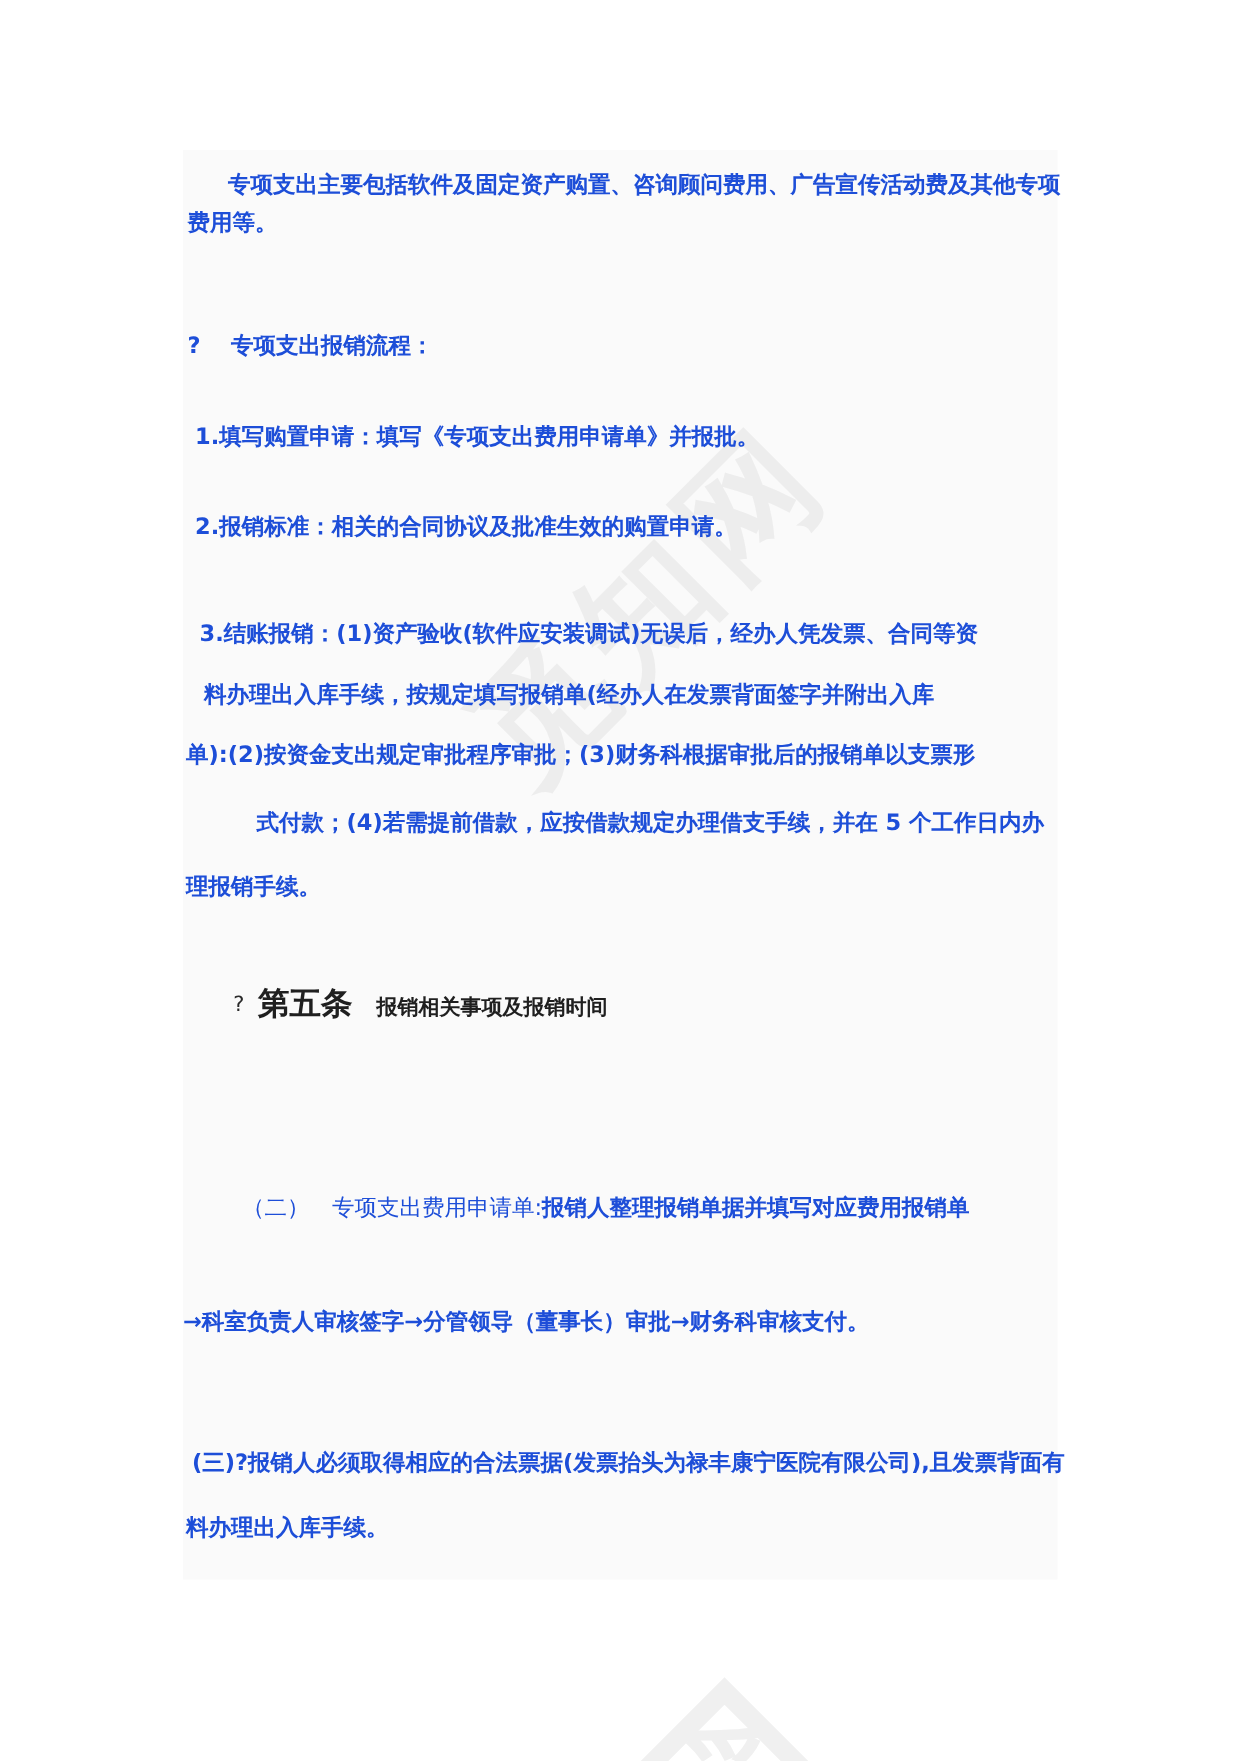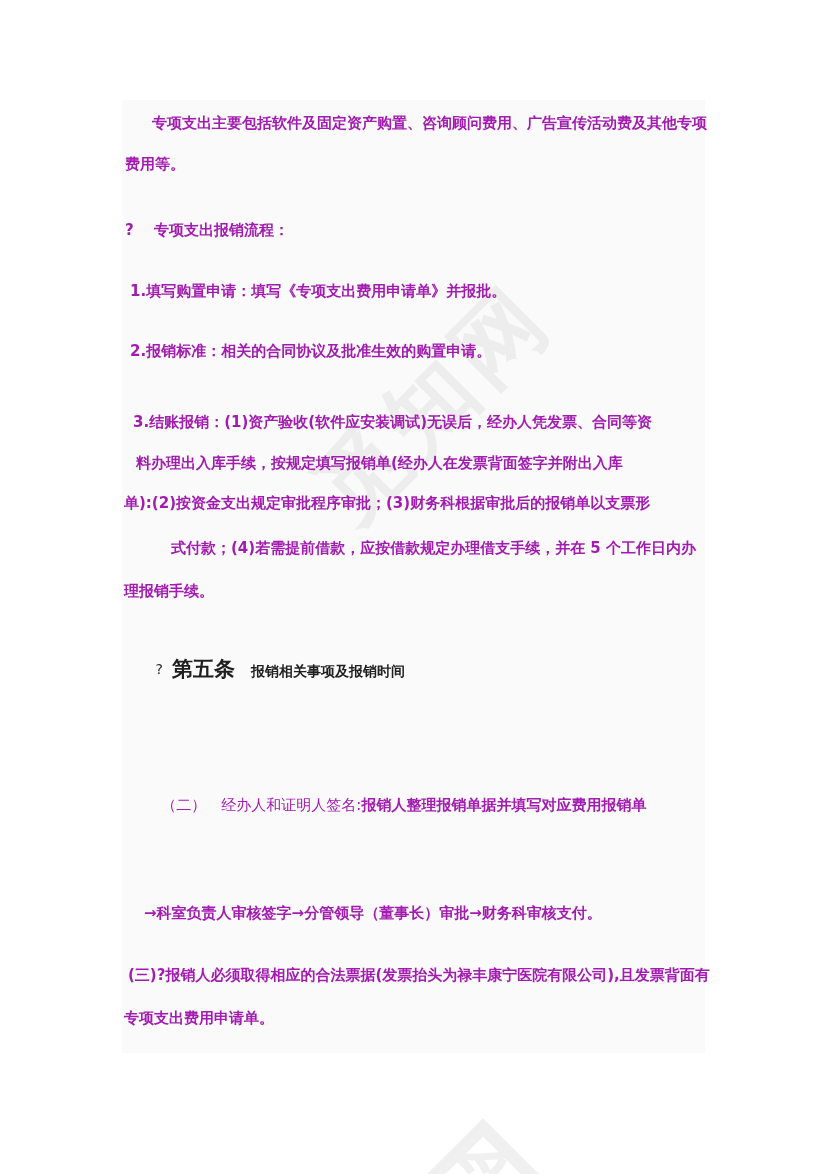--- a/index.html
+++ b/index.html
@@ -22,21 +22,21 @@
     left: 122px;
     top: 100px;
     width: 583px;
     height: 953px;
     background: #fafafa;
   }
   .line {
     position: absolute;
     font-size: 15px;
     line-height: 22px;
-    color: #a21caf;
+    color: #1d4ed8;
     font-weight: 600;
     white-space: pre;
     letter-spacing: 0px;
   }
   .w-medium { font-weight: 500; }
   .w-bold   { font-weight: 700; }
   .heading {
     position: absolute;
     white-space: pre;
     color: #1f1f1f;
@@ -103,46 +103,46 @@
 </head>
 <body>
 
 <div class="canvas">
 
   <div class="page">
 
     <div class="wm-text">觅知网</div>
 
     <div class="line" style="left:30px; top:12px;">专项支出主要包括软件及固定资产购置、咨询顾问费用、广告宣传活动费及其他专项</div>
-    <div class="line" style="left:3px;  top:53px;text-align:right;">费用等。</div>
+    <div class="line" style="left:3px;  top:37px;text-align:right;">费用等。</div>
 
     <div class="line" style="left:3px;  top:119px;">?　 专项支出报销流程：</div>
 
     <div class="line" style="left:8px;  top:180px;">1.填写购置申请：填写《专项支出费用申请单》并报批。</div>
     <div class="line" style="left:8px;  top:240px;">2.报销标准：相关的合同协议及批准生效的购置申请。</div>
 
     <div class="line" style="left:11px; top:311px;">3.结账报销：(1)资产验收(软件应安装调试)无误后，经办人凭发票、合同等资</div>
     <div class="line" style="left:2px;  top:352px;margin-left:12px;">料办理出入库手续，按规定填写报销单(经办人在发票背面签字并附出入库</div>
     <div class="line" style="left:2px;  top:392px;">单):(2)按资金支出规定审批程序审批；(3)财务科根据审批后的报销单以支票形</div>
     <div class="line" style="left:2px;  top:437px;margin-left:47px;">式付款；(4)若需提前借款，应按借款规定办理借支手续，并在 5 个工作日内办</div>
     <div class="line" style="left:2px;  top:480px;">理报销手续。</div>
 
     <div class="heading" style="left:3px; top:536px;">
       <span class="h-marker">?</span><span class="h-num">第五条</span><span class="h-title">报销相关事项及报销时间</span>
     </div>
 
 
     <div class="line" style="left:8px; top:672px;">
-      <span class="w-medium">（二）　经办人和证明人签名:</span><span class="w-bold">报销人整理报销单据并填写对应费用报销单</span>
+      <span class="w-medium">（二）　专项支出费用申请单:</span><span class="w-bold">报销人整理报销单据并填写对应费用报销单</span>
     </div>
 
-    <div class="line" style="left:0px; top:802px;margin-left:22px;">→科室负责人审核签字→分管领导（董事长）审批→财务科审核支付。</div>
+    <div class="line" style="left:0px; top:770px;">→科室负责人审核签字→分管领导（董事长）审批→财务科审核支付。</div>
 
     <div class="line" style="left:6px; top:864px;">(三)?报销人必须取得相应的合法票据(发票抬头为禄丰康宁医院有限公司),且发票背面有</div>
-    <div class="line" style="left:2px; top:907px;">专项支出费用申请单。</div>
+    <div class="line" style="left:2px; top:907px;">料办理出入库手续。</div>
 
   </div>
 
   <div class="wm-diamond">
     <span>觅</span>
   </div>
 
 </div>
 
 </body></html>

